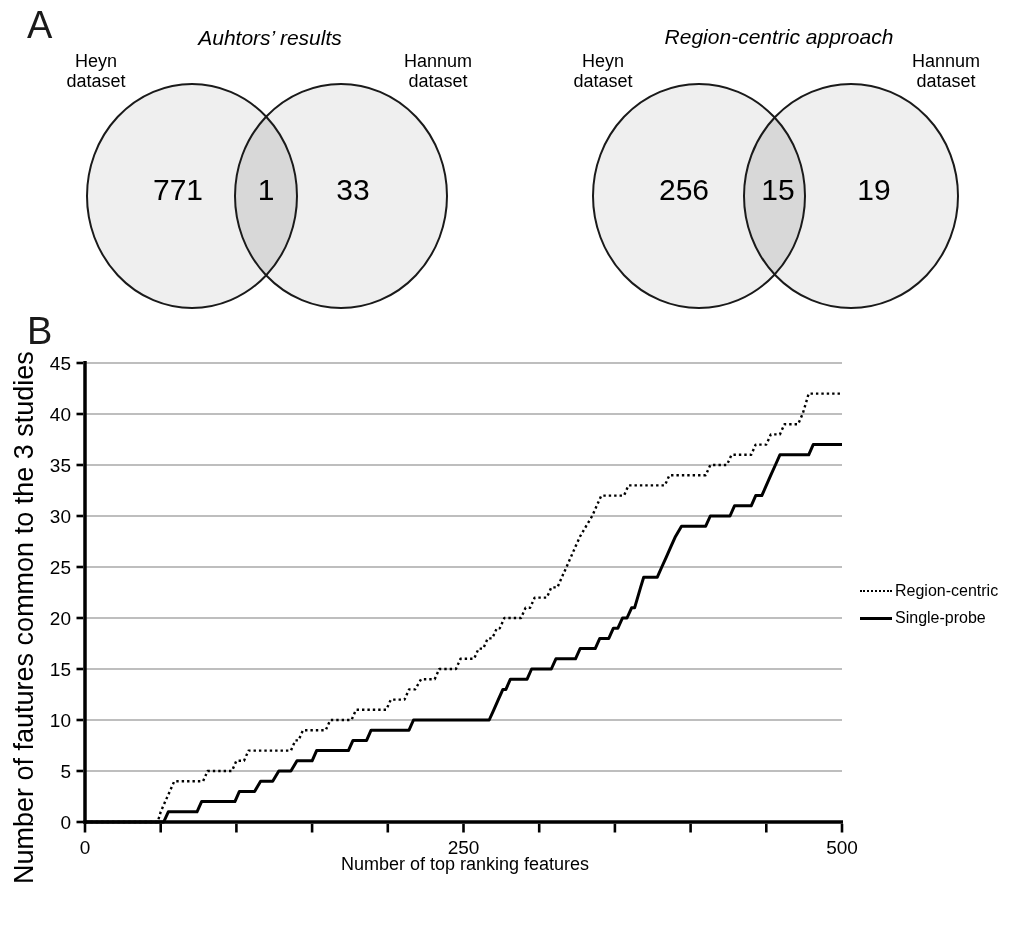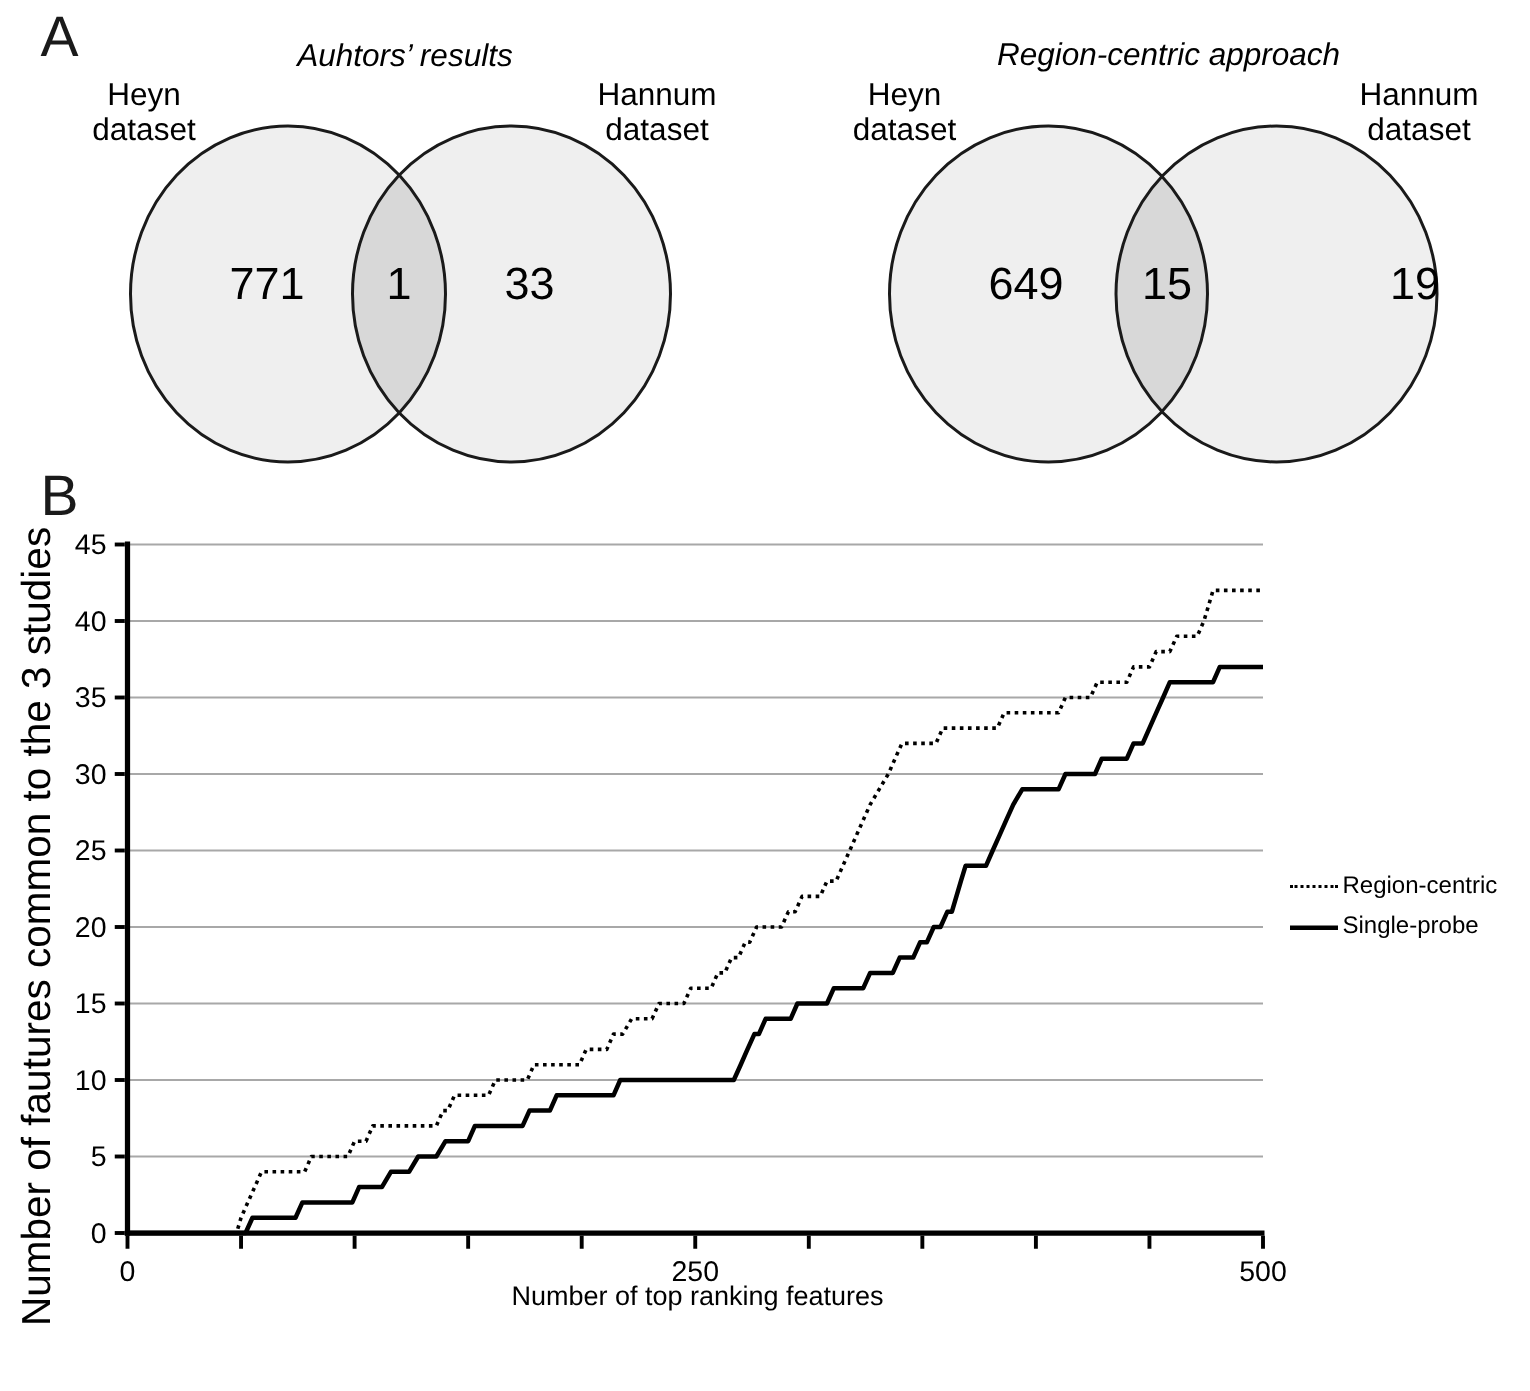--- a/index.html
+++ b/index.html
@@ -1,21 +1,21 @@
 <!DOCTYPE html>
 <html><head>
 <meta charset="utf-8">
 <style>
   html,body{margin:0;padding:0;background:#ffffff;}
   .figure{position:relative;width:1020px;height:927px;background:#fff;overflow:hidden;
           font-family:"Liberation Sans",sans-serif;color:#000;}
   .abs{position:absolute;}
   .panel-letter{font-size:38px;line-height:1;color:#1a1a1a;}
   .venn-title{width:320px;text-align:center;font-style:italic;font-size:21px;line-height:1.1;}
-  .venn-setlabel{width:140px;text-align:center;font-size:21px;line-height:1.1;}
+  .venn-setlabel{width:140px;text-align:center;font-size:18px;line-height:1.1;}
   .venn-setlabel span{display:block;}
   .venn-count{width:110px;text-align:center;font-size:30px;line-height:1;}
   .chart-svg{position:absolute;left:0;top:0;width:1020px;height:927px;
              font-family:"Liberation Sans",sans-serif;}
   .x-title{left:85px;top:854px;width:760px;text-align:center;font-size:18px;line-height:1.15;}
   .y-title{left:6px;top:345px;height:545px;width:36px;
            writing-mode:vertical-rl;transform:rotate(180deg);
            text-align:center;font-size:27px;line-height:36px;}
   .legend{left:860px;top:583px;}
   .legend-row{display:flex;align-items:center;margin-bottom:11px;}
@@ -70,23 +70,23 @@
     <span>dataset</span>
   </div>
   <div class="abs venn-setlabel" style="left:876px;top:52px;">
     <span>Hannum</span>
     <span>dataset</span>
   </div>
 
   <div class="abs venn-count" style="left:123px;top:175px;">771</div>
   <div class="abs venn-count" style="left:211px;top:175px;">1</div>
   <div class="abs venn-count" style="left:298px;top:175px;">33</div>
-  <div class="abs venn-count" style="left:629px;top:175px;">649</div>
+  <div class="abs venn-count" style="left:629px;top:175px;">256</div>
   <div class="abs venn-count" style="left:723px;top:175px;">15</div>
-  <div class="abs venn-count" style="left:850px;top:175px;text-align:right;">19</div>
+  <div class="abs venn-count" style="left:819px;top:175px;">19</div>
 
   <span class="abs panel-letter" style="left:27px;top:312px;">B</span>
 
   <svg id="chart-svg" class="chart-svg" viewBox="0 0 1020 927">
       <line x1="85" x2="842" y1="771" y2="771" stroke="#a8a8a8" stroke-width="1.4"></line>
       <line x1="85" x2="842" y1="720" y2="720" stroke="#a8a8a8" stroke-width="1.4"></line>
       <line x1="85" x2="842" y1="669" y2="669" stroke="#a8a8a8" stroke-width="1.4"></line>
       <line x1="85" x2="842" y1="618" y2="618" stroke="#a8a8a8" stroke-width="1.4"></line>
       <line x1="85" x2="842" y1="567" y2="567" stroke="#a8a8a8" stroke-width="1.4"></line>
       <line x1="85" x2="842" y1="516" y2="516" stroke="#a8a8a8" stroke-width="1.4"></line>

